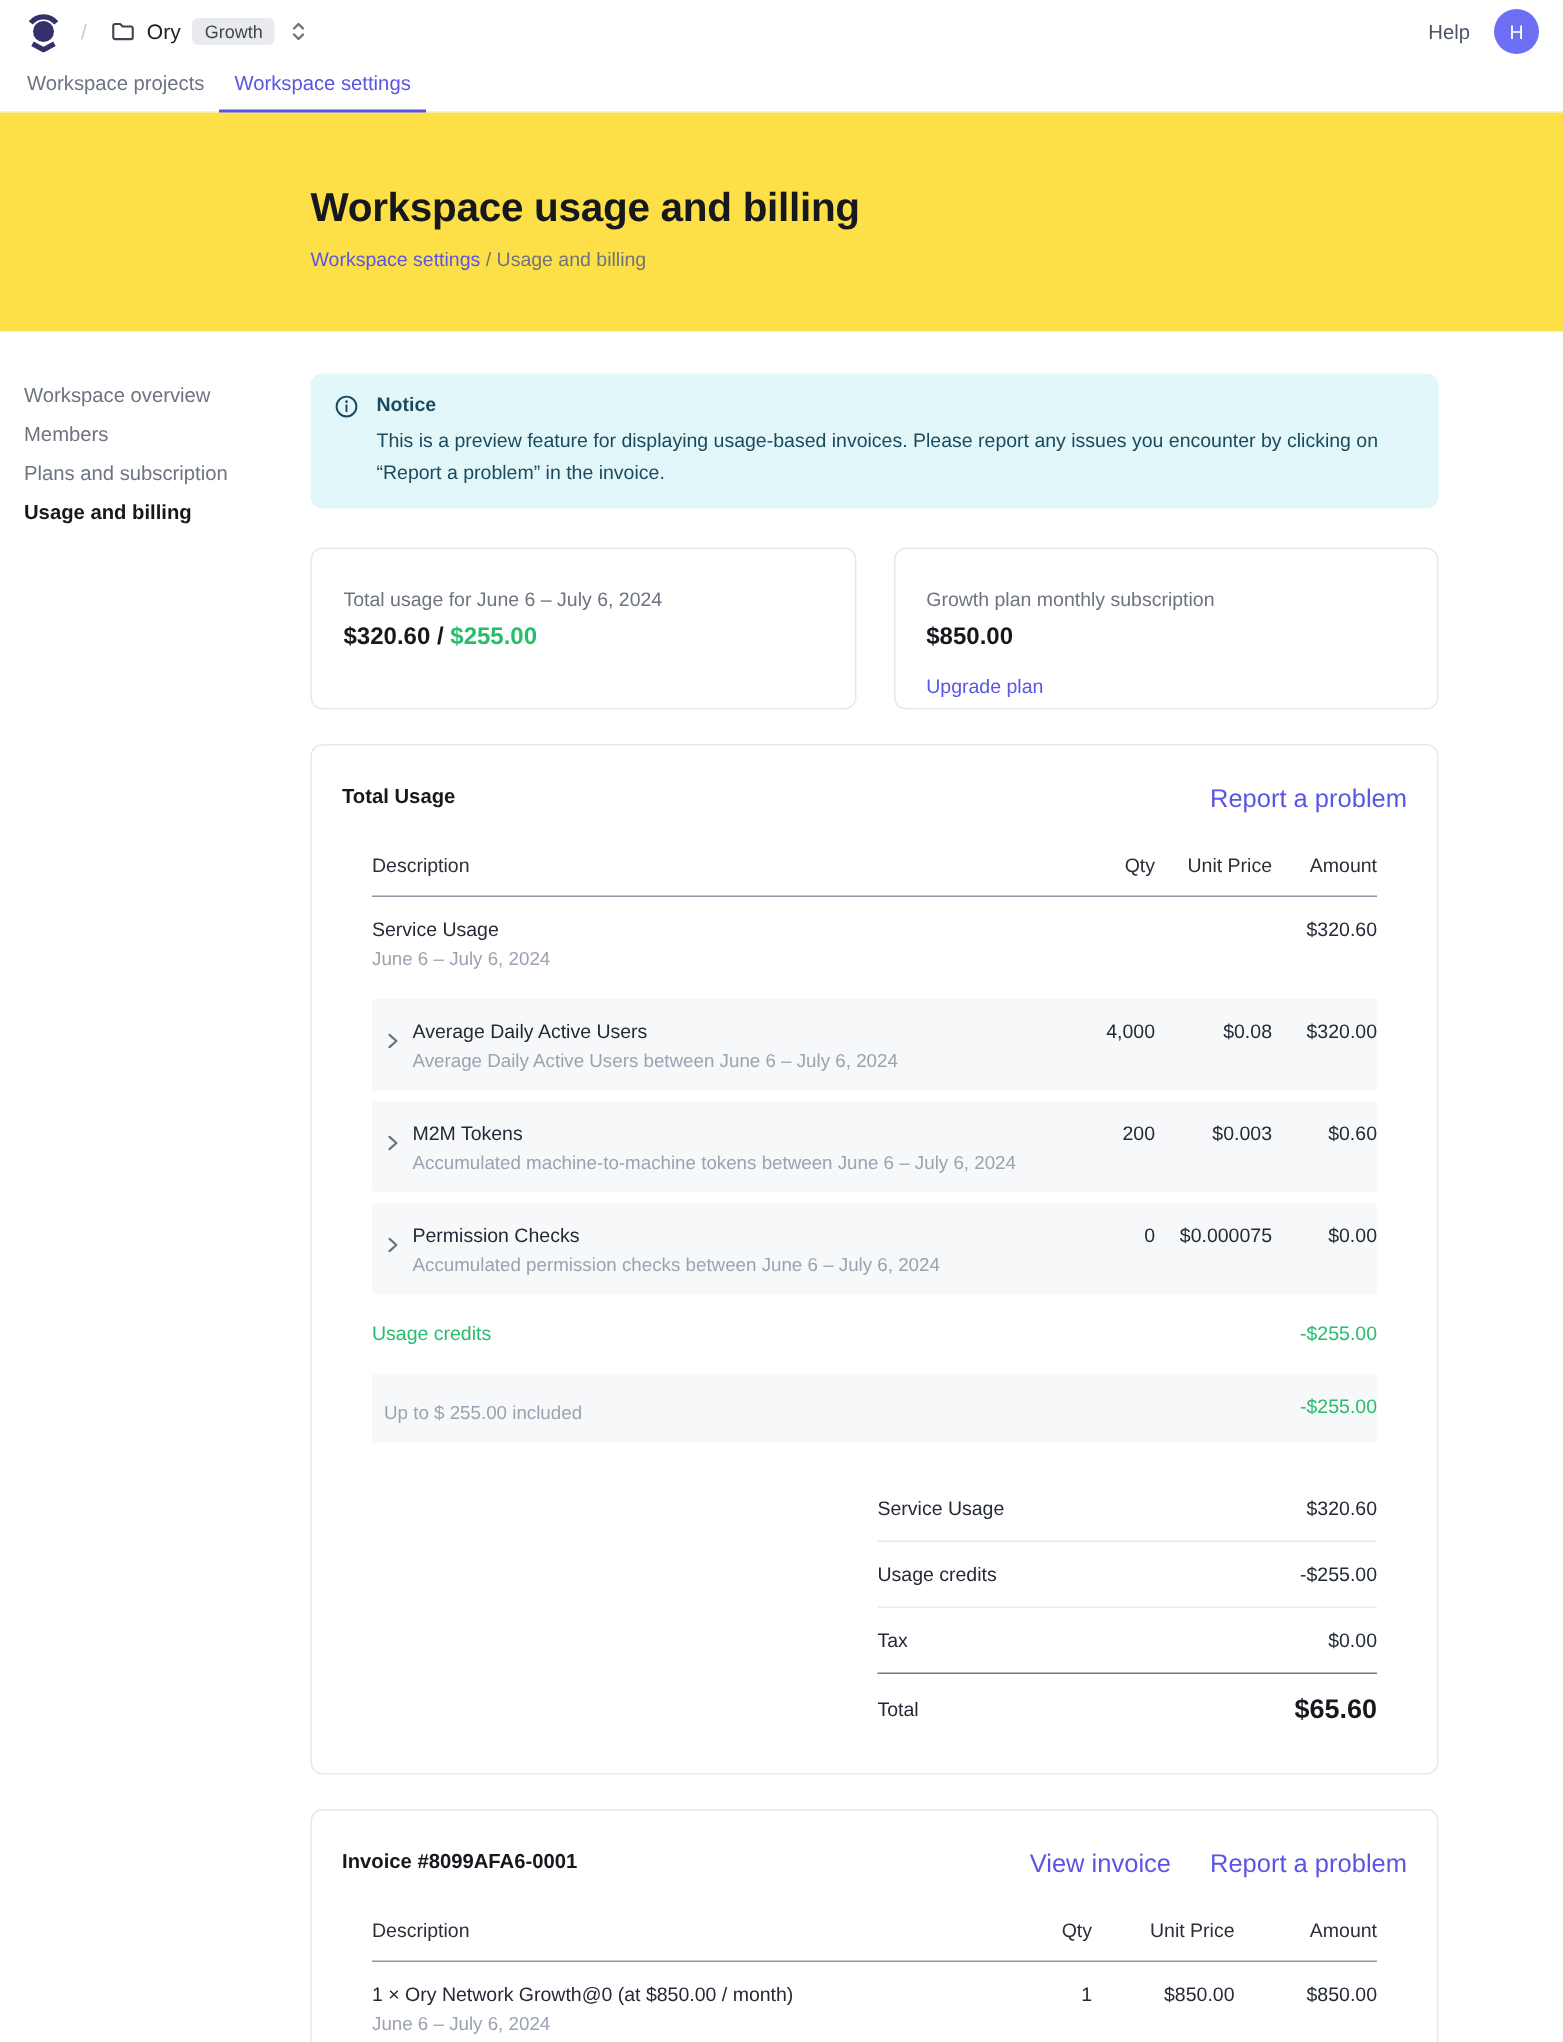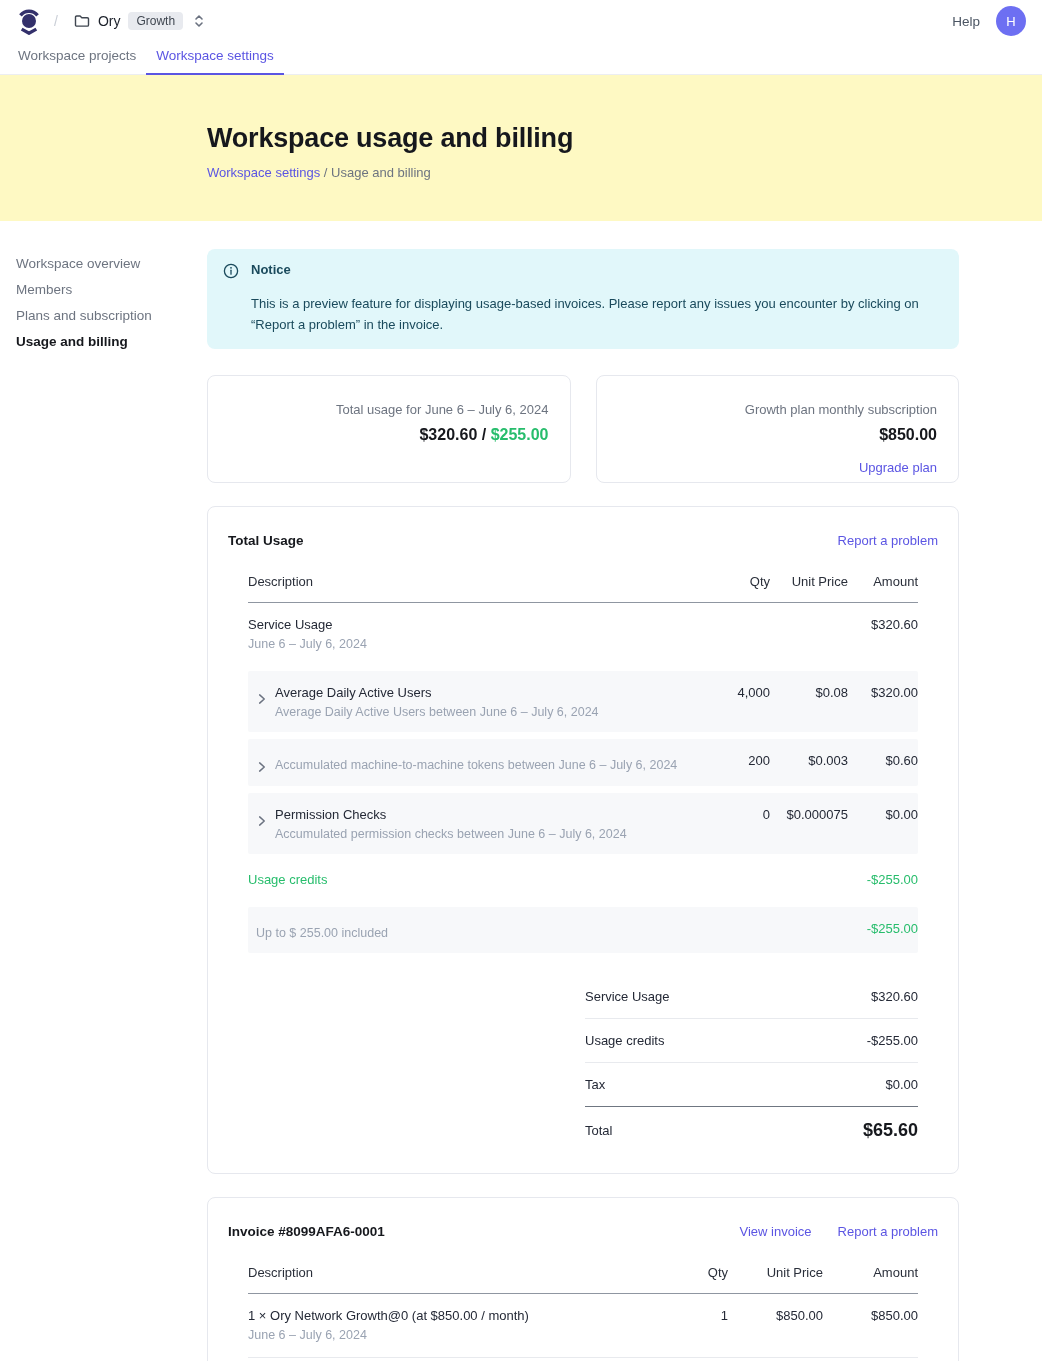--- a/index.html
+++ b/index.html
@@ -32,54 +32,54 @@
   .avatar{width:30px; height:30px; border-radius:50%; background:var(--avatar-bg); color:#fff;
           display:flex; align-items:center; justify-content:center; font-size:13px; cursor:pointer;}
 
   
   .tabs{display:flex; padding-left:8px; border-bottom:1px solid #eceef2;}
   .tab{padding:6px 10px 11px; font-size:13.5px; color:var(--text-gray); cursor:pointer; position:relative;}
   .tab.active{color:var(--accent); font-weight:500;}
   .tab.active::after{content:""; position:absolute; left:0; right:0; bottom:-1px; height:2px; background:var(--accent);}
 
   
-  .hero{background:#fef9c3; padding:48px 16px 0 207px; height:146px;}
+  .hero{background:#fde047; padding:48px 16px 0 207px; height:146px;}
   .hero h1{font-size:27px; font-weight:700; letter-spacing:-.2px; color:#16181d;}
   .crumbs{margin-top:11px; font-size:13px; color:var(--text-gray);}
   .crumbs a{color:var(--accent);}
 
   
   .content{display:flex; padding:28px 16px 16px 16px;}
   .sidebar{width:191px; flex:none; padding-top:8px;}
   .side-item{font-size:13.5px; color:var(--text-gray); margin-bottom:12px; line-height:14px; cursor:pointer;}
   .side-item.active{color:#16181d; font-weight:700;}
   .main{width:752px; flex:none;}
 
   
   .notice{background:var(--notice-bg); border-radius:8px; padding:13px 16px; display:flex; gap:12px;
           color:var(--notice-text); margin-bottom:26px;}
   .notice-ic{flex:none; display:inline-flex; margin-top:1px;}
   .notice-title{font-weight:700; font-size:13px;}
-  .notice-body{font-size:13px; line-height:1.6; margin-top:17px;}
+  .notice-body{font-size:13px; line-height:1.6; margin-top:7px;}
 
   
   .cards{display:flex; gap:25px; margin-bottom:23px;}
-  .card{flex:1; border:1px solid var(--border); border-radius:8px; background:#fff;text-align:right;}
+  .card{flex:1; border:1px solid var(--border); border-radius:8px; background:#fff;}
   .mini-card{padding:26px 21px; height:108px;}
   .mini-label{color:var(--text-gray); font-size:13px;}
   .mini-value{font-size:16px; font-weight:600; margin-top:9px; color:#16181d;}
   .mini-value .credit{color:var(--green);}
   .mini-link{display:inline-block; margin-top:16px; font-size:13px; color:var(--accent);}
 
   
   .big-card{border:1px solid var(--border); border-radius:8px; padding:20px 20px 28px; margin-bottom:23px; background:#fff;}
   .card-head{display:flex; align-items:flex-start; justify-content:space-between; padding:6px 0 2px;}
   .card-title{font-size:13.5px; font-weight:700; color:#16181d;}
   .head-links{display:flex; gap:26px;}
-  .plink{color:var(--accent); font-size:13px;}
+  .plink{color:var(--accent); font-size:17px;}
 
   .tbl{margin:14px 20px 0;}
   .trow{display:grid; align-items:start;}
   .u-grid{grid-template-columns:1fr 80px 78px 70px;}
   .i-grid{grid-template-columns:1fr 95px 95px 95px;}
   .th{padding:10px 0 13px; color:#2a2f3a; font-weight:500; border-bottom:1.5px solid #8f96a1;}
   .num{text-align:right;}
   .body-row{padding:14px 0 13px;}
   .gray-row{background:var(--row-bg); margin-top:7px; border-radius:2px;}
   .gray-row .cellpad{padding-left:8px;}
@@ -225,20 +225,21 @@
         </div>
 
         <div class="trow u-grid body-row gray-row">
           <div class="desc-flex cellpad">
             <span class="chev">
               <svg viewBox="0 0 12 13" width="11" height="12" fill="none" stroke="currentColor" stroke-width="1.6" stroke-linecap="round" stroke-linejoin="round">
                   <path d="M4 2 L9 6.5 L4 11"></path>
                 </svg>
             </span>
             <div>
+              <div class="row-title">M2M Tokens</div>
               <div class="row-sub">Accumulated machine-to-machine tokens between June 6 – July 6, 2024</div>
             </div>
           </div>
           <div class="num row-title">200</div>
           <div class="num row-title">$0.003</div>
           <div class="num row-title">$0.60</div>
         </div>
 
         <div class="trow u-grid body-row gray-row">
           <div class="desc-flex cellpad">

